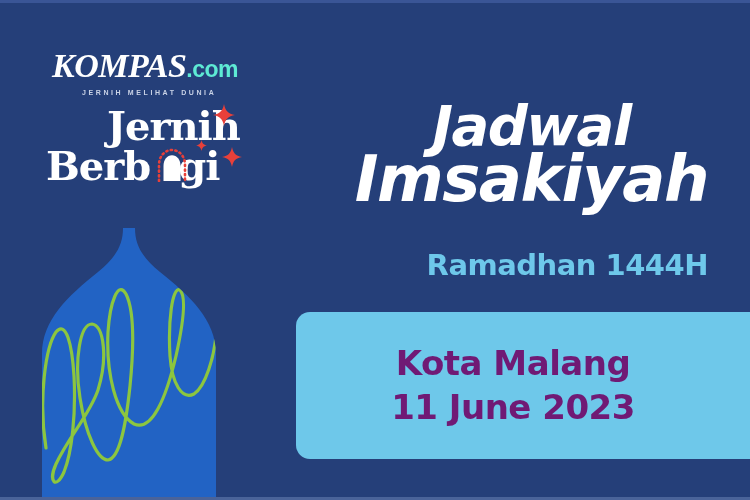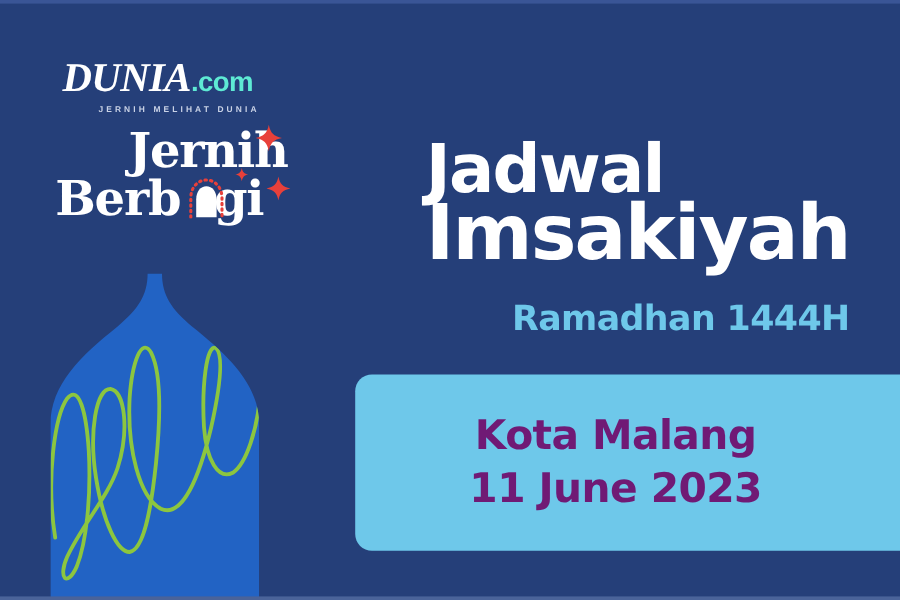--- a/index.html
+++ b/index.html
@@ -49,21 +49,21 @@
     font-weight:bold;color:#ffffff;
     white-space:nowrap;
   }
   #jb-jernih{left:18px;top:0px;font-size:40px;letter-spacing:-1px;margin-left:43px;}
   #jb-berbagi{left:0px;top:40px;font-size:40px;letter-spacing:-1px;}
   .jb-a-slot{display:inline-block;width:28px;}
   #jb-arch{position:absolute;left:155px;top:148px;}
   .sparkle{position:absolute;}
 
   
-  #headline{position:absolute;right:42px;top:116px;text-align:left;}
+  #headline{position:absolute;right:42px;top:100px;text-align:center;font-style:italic;}
   .head-line{
     font-family:"DejaVu Sans",sans-serif;
     font-weight:bold;color:#ffffff;
     line-height:0.93;letter-spacing:-1.5px;
     white-space:nowrap;display:block;
   }
   #head-jadwal{font-size:56px;}
   #head-imsakiyah{font-size:64px;margin-top:-2px;}
   #subtitle{
     position:absolute;right:42px;top:248px;
@@ -132,21 +132,21 @@
                  C142 92, 144 68, 138 62
                  C130 58, 126 94, 128 128
                  C130 156, 140 172, 152 166
                  C164 158, 172 128, 174 108"></path>
       </g>
     </svg>
   </div>
 
   <div id="kompas-logo">
     <div class="kompas-line">
-      <span>DUNIA</span><span class="dotcom">.com</span>
+      <span>KOMPAS</span><span class="dotcom">.com</span>
     </div>
     <div class="kompas-tag">JERNIH MELIHAT DUNIA</div>
   </div>
 
   <div id="jernih-berbagi">
     <div class="jb-line" id="jb-jernih">Jernih</div>
     <div class="jb-line" id="jb-berbagi">
       <span>Berb</span><span class="jb-a-slot"></span><span>gi</span>
     </div>
   </div>

